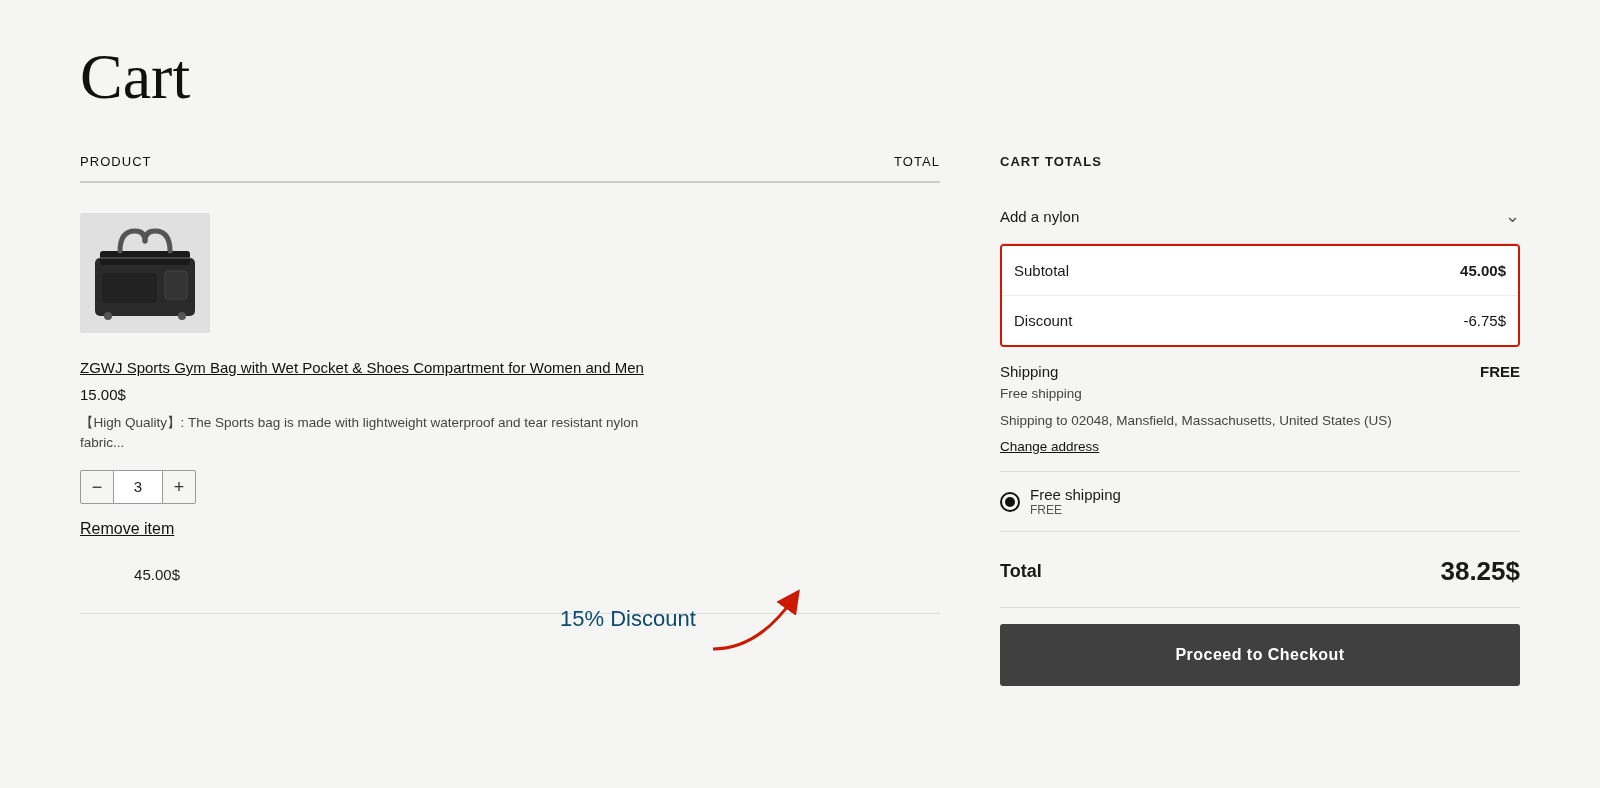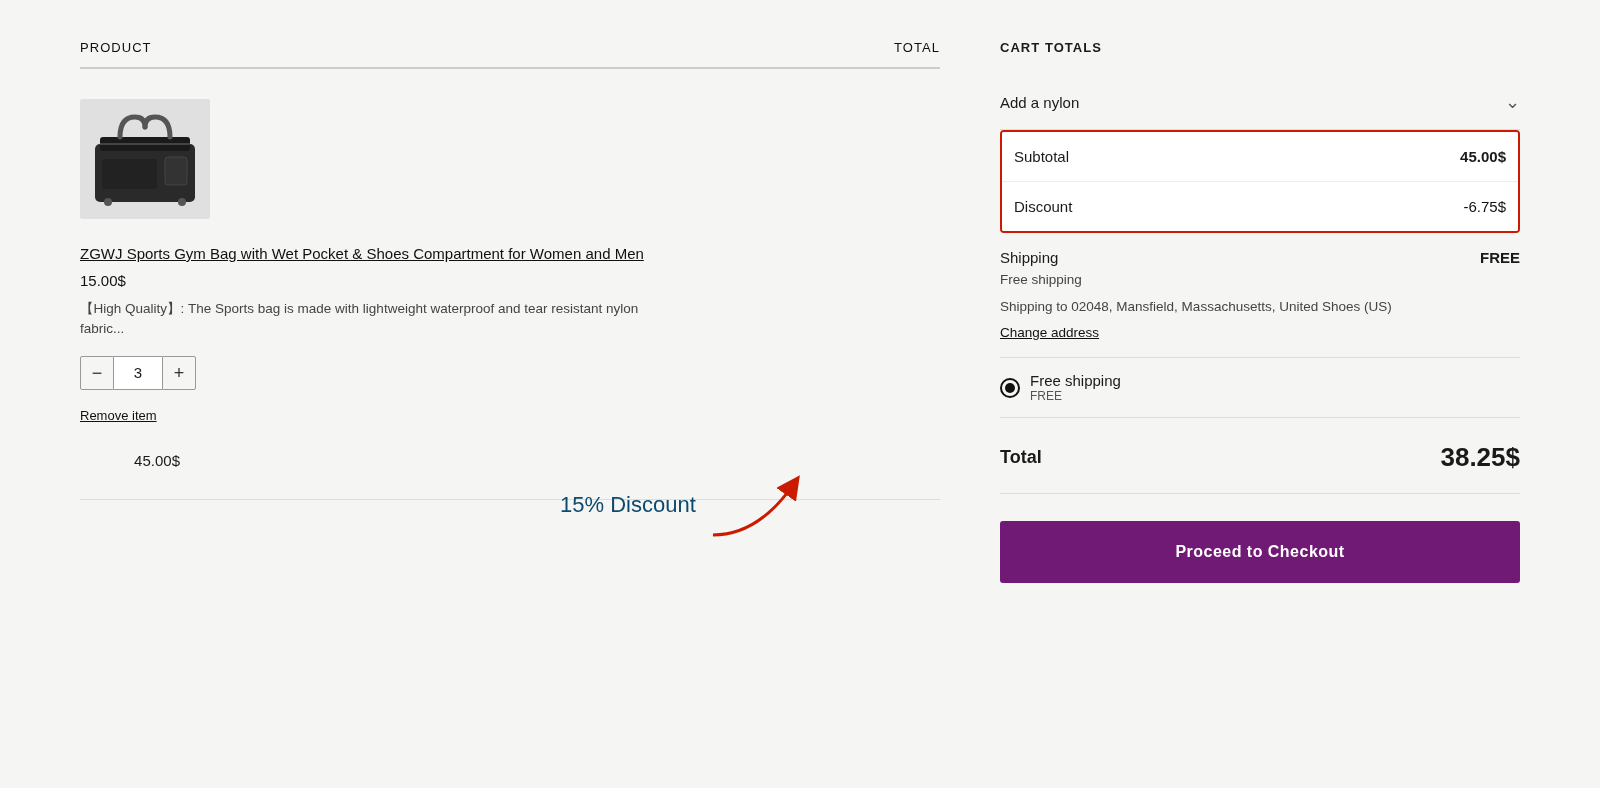--- a/index.html
+++ b/index.html
@@ -123,21 +123,21 @@
       border-left: none;
       border-right: none;
       text-align: center;
       font-size: 15px;
       display: flex;
       align-items: center;
       justify-content: center;
       background: #fff;
     }
     .remove-item {
-      font-size: 13px;
+      font-size: 16px;
       text-decoration: underline;
       color: #111;
       cursor: pointer;
     }
     .product-total {
       min-width: 100px;
       text-align: right;
       font-size: 15px;
       padding-top: 4px;
     }
@@ -249,29 +249,29 @@
       align-items: center;
       padding: 24px 0 20px;
       border-bottom: 1px solid #ddd;
     }
     .total-label { font-size: 18px; font-weight: 700; }
     .total-value { font-size: 26px; font-weight: 600; text-align: center; }
 
     
     .checkout-btn {
       width: 100%;
-      background: #701a75;
+      background: #404040;
       color: #fff;
       border: none;
       padding: 22px;
       font-size: 16px;
       font-weight: 600;
       letter-spacing: 0.03em;
       cursor: pointer;
-      margin-top: 27px;
+      margin-top: 16px;
       border-radius: 3px;
     }
 
     
     .annotation-container {
       position: relative;
     }
     .discount-annotation {
       position: absolute;
       left: -260px;
@@ -283,20 +283,21 @@
     .discount-text {
       font-size: 22px;
       font-weight: 400;
       color: #0c4a6e;
     }
   </style>
 </head>
 <body>
 
 <div class="page-container">
+  <h1 class="page-title">Cart</h1>
 
   <div class="cart-layout">
 
     <div class="cart-left">
       <div class="table-header">
         <span class="table-header-product">PRODUCT</span>
         <span class="table-header-total">TOTAL</span>
       </div>
 
       <div class="cart-item">
@@ -375,21 +376,21 @@
       </div>
 
       
       <div class="shipping-section">
         <div class="shipping-row">
           <span>Shipping</span>
           <span class="shipping-free">FREE</span>
         </div>
         <div class="shipping-sub">Free shipping</div>
         <div class="shipping-address">
-          <span>Shipping to 02048, Mansfield, Massachusetts, United Shoes (US)</span>
+          <span>Shipping to 02048, Mansfield, Massachusetts, United States (US)</span>
         </div>
         <span class="change-address">Change address</span>
       </div>
 
       
       <div class="shipping-option">
         <div class="radio-outer">
           <div class="radio-inner"></div>
         </div>
         <div class="shipping-option-details">

